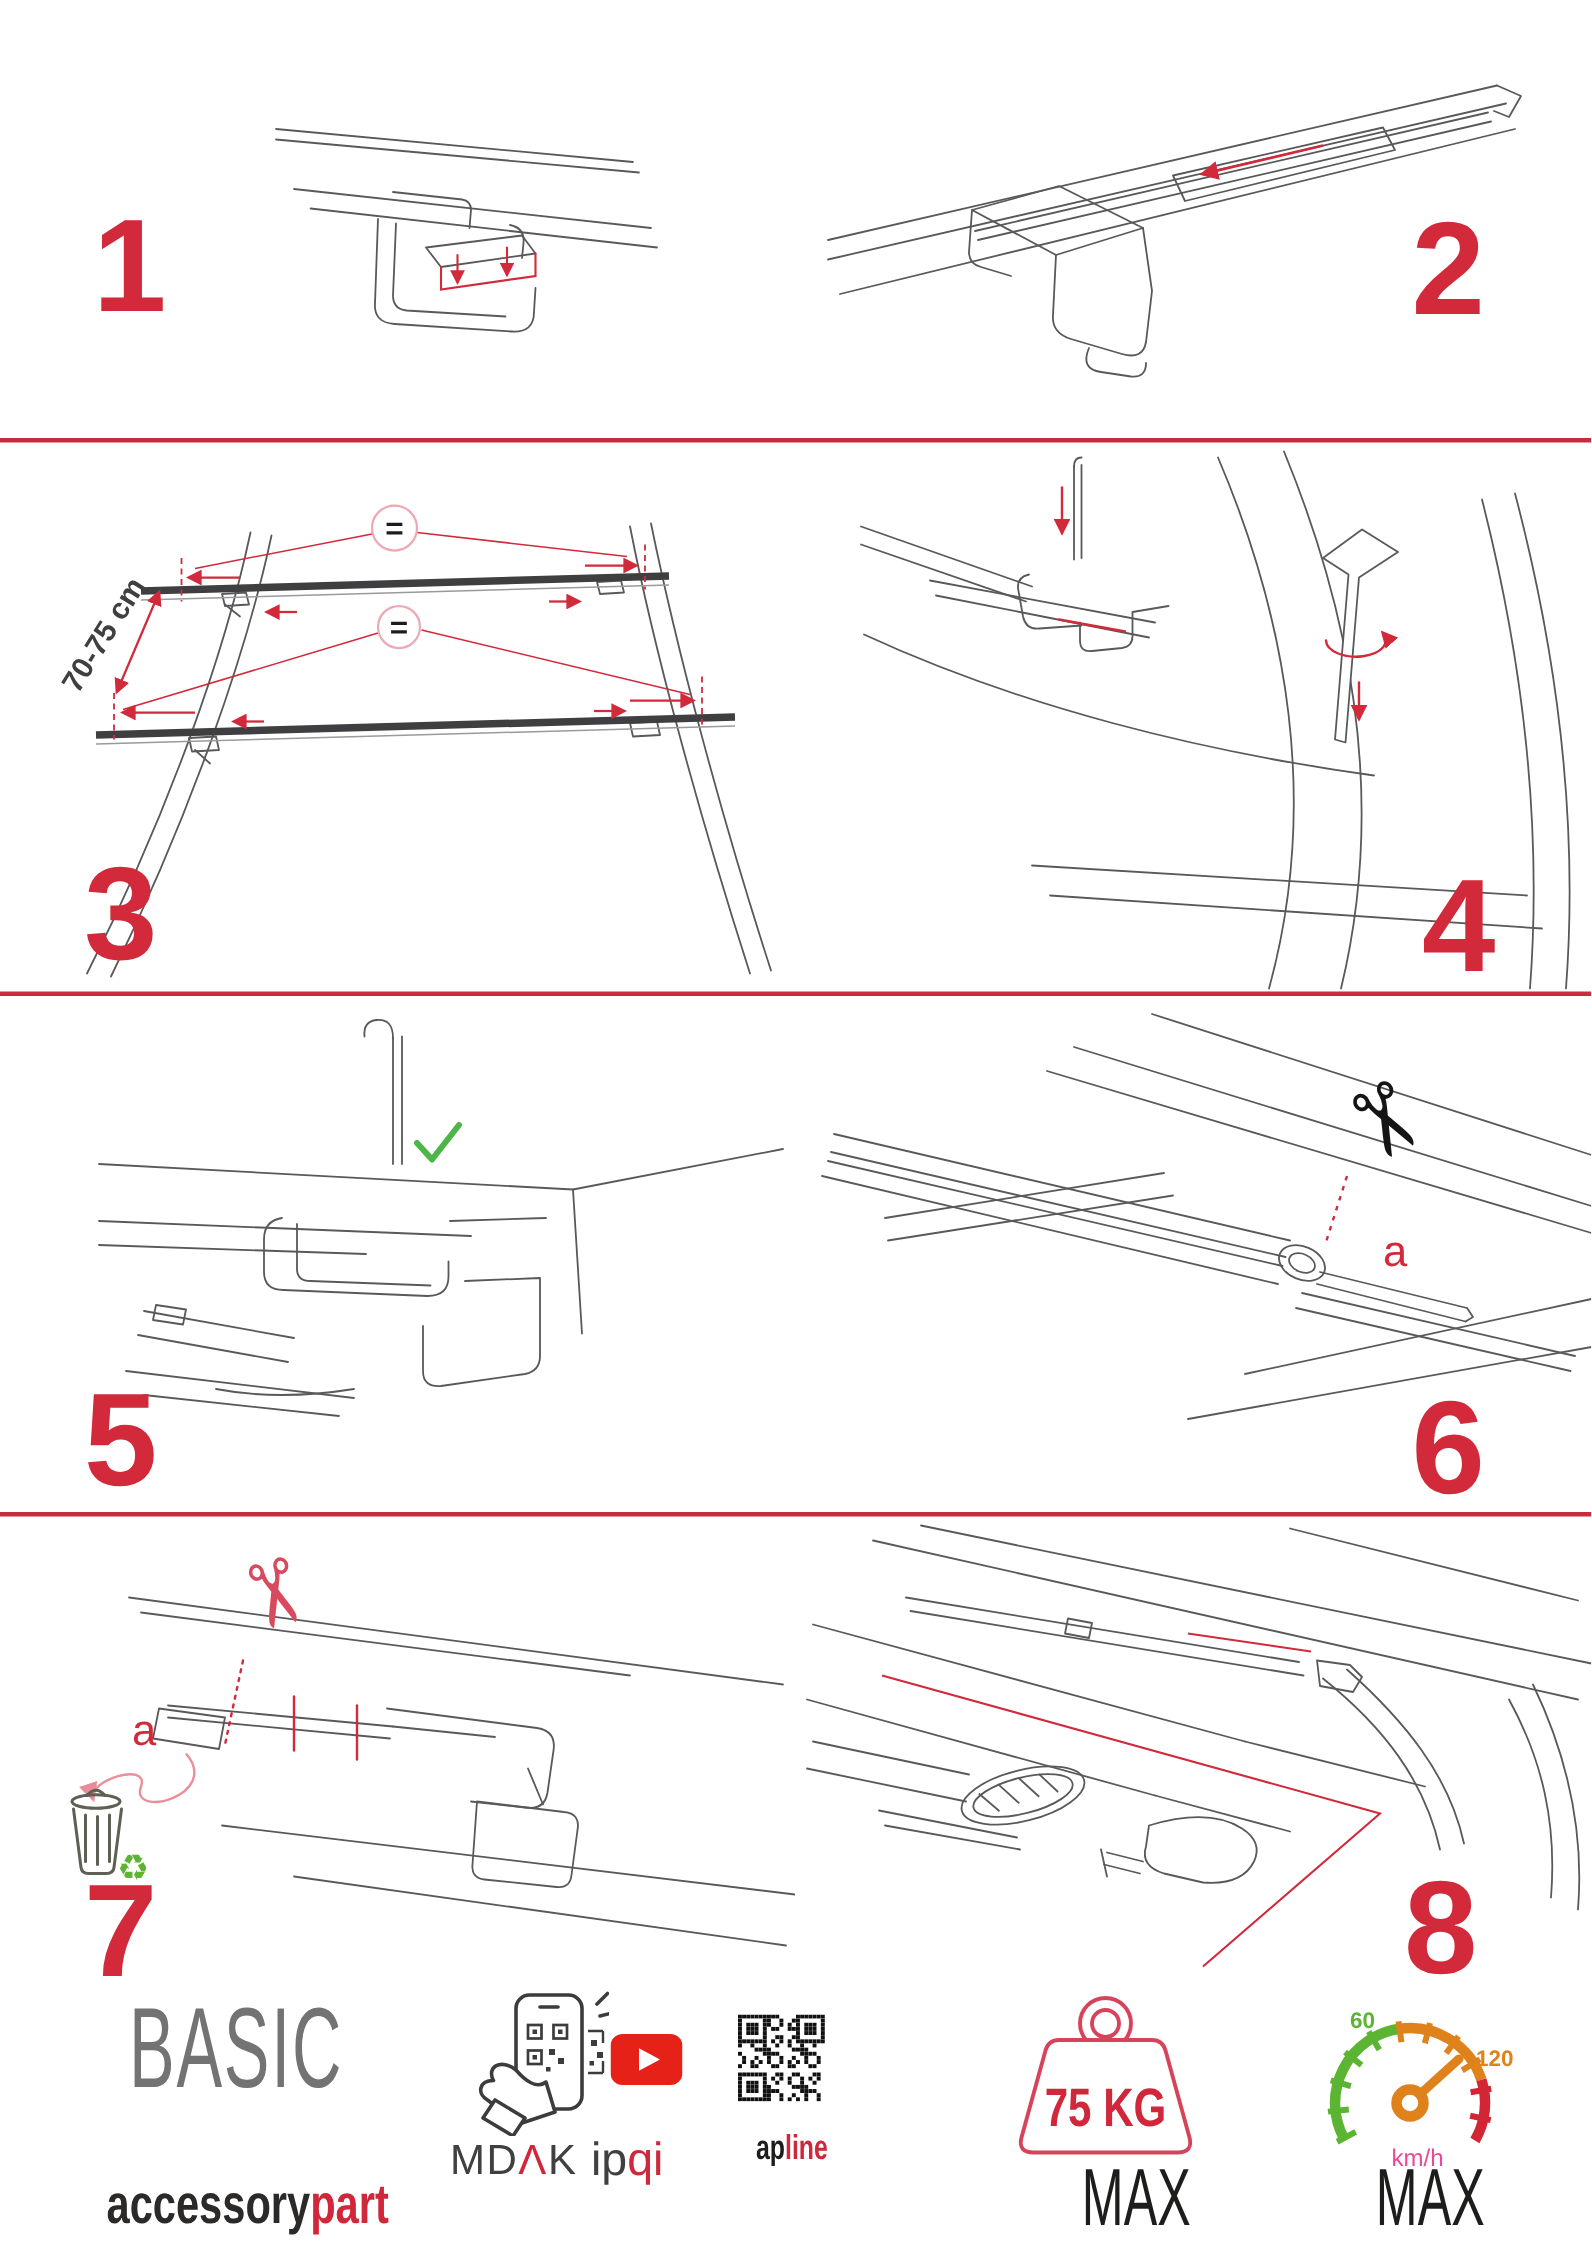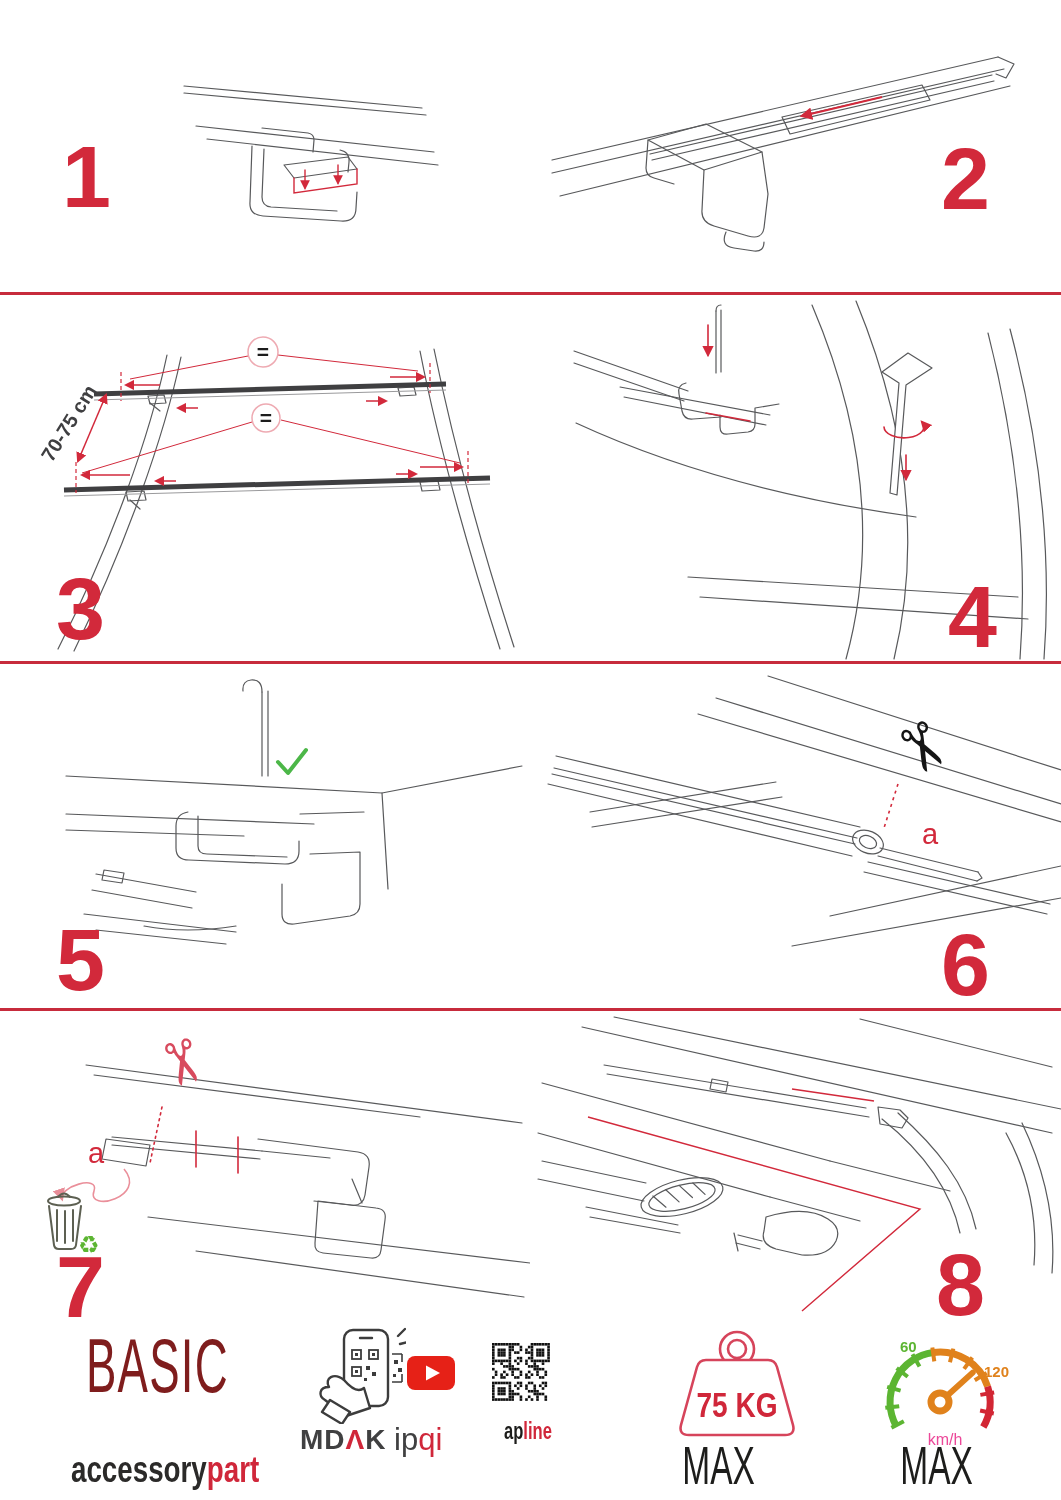--- a/index.html
+++ b/index.html
@@ -4,30 +4,30 @@
 <style>
   html,body{margin:0;padding:0;background:#fff;}
   .page{position:relative;width:1061px;height:1500px;background:#ffffff;overflow:hidden;
         font-family:"Liberation Sans",sans-serif;}
   .divider{position:absolute;left:0;width:1061px;height:3px;background:#c72b3c;}
   .panel{position:absolute;}
   .step-num{position:absolute;color:#d2293b;font-size:88px;line-height:1;font-weight:bold;}
   svg text{font-family:"Liberation Sans",sans-serif;}
   .sym{font-family:"DejaVu Sans",sans-serif;}
   
-  .brand{position:absolute;left:86px;top:1328px;color:#7f1d1d;font-size:76px;line-height:1;}
+  .brand{position:absolute;left:86px;top:1328px;color:#737373;font-size:76px;line-height:1;}
   .brand .cond{display:inline-block;transform:scaleX(0.60);transform-origin:0 0;letter-spacing:2px;}
   .accpart{position:absolute;left:71px;top:1419px;font-size:37px;font-weight:bold;line-height:1;margin-top:32px;}
   .accpart .cond{display:inline-block;transform:scaleX(0.75);transform-origin:0 0;}
   .accpart .blk{color:#2b2a29;} .red{color:#d0273a;}
-  .mdak{position:absolute;left:300px;top:1426px;font-size:28px;font-weight:bold;letter-spacing:1px;color:#404041;line-height:1;}
+  .mdak{position:absolute;left:300px;top:1426px;font-size:28px;font-weight:normal;letter-spacing:1px;color:#404041;line-height:1;}
   .ipqi{position:absolute;left:394px;top:1424px;font-size:31px;color:#404041;line-height:1;}
   .apline{position:absolute;left:504px;top:1420px;font-size:23px;font-weight:bold;color:#1d1d1b;line-height:1;}
   .apline .cond{display:inline-block;transform:scaleX(0.72);transform-origin:0 0;}
-  .maxlabel{position:absolute;text-align:left;color:#1d1d1b;font-size:54px;line-height:1;}
+  .maxlabel{position:absolute;text-align:right;color:#1d1d1b;font-size:54px;line-height:1;}
   .maxlabel .cond{display:inline-block;transform:scaleX(0.62);transform-origin:50% 0;}
   .kmh{position:absolute;left:878px;top:1432px;width:134px;text-align:center;font-size:16px;color:#ec4899;line-height:1;}
 </style>
 </head>
 <body>
 
 <div class="page">
 
   <svg width="0" height="0" style="position:absolute">
     <defs>

